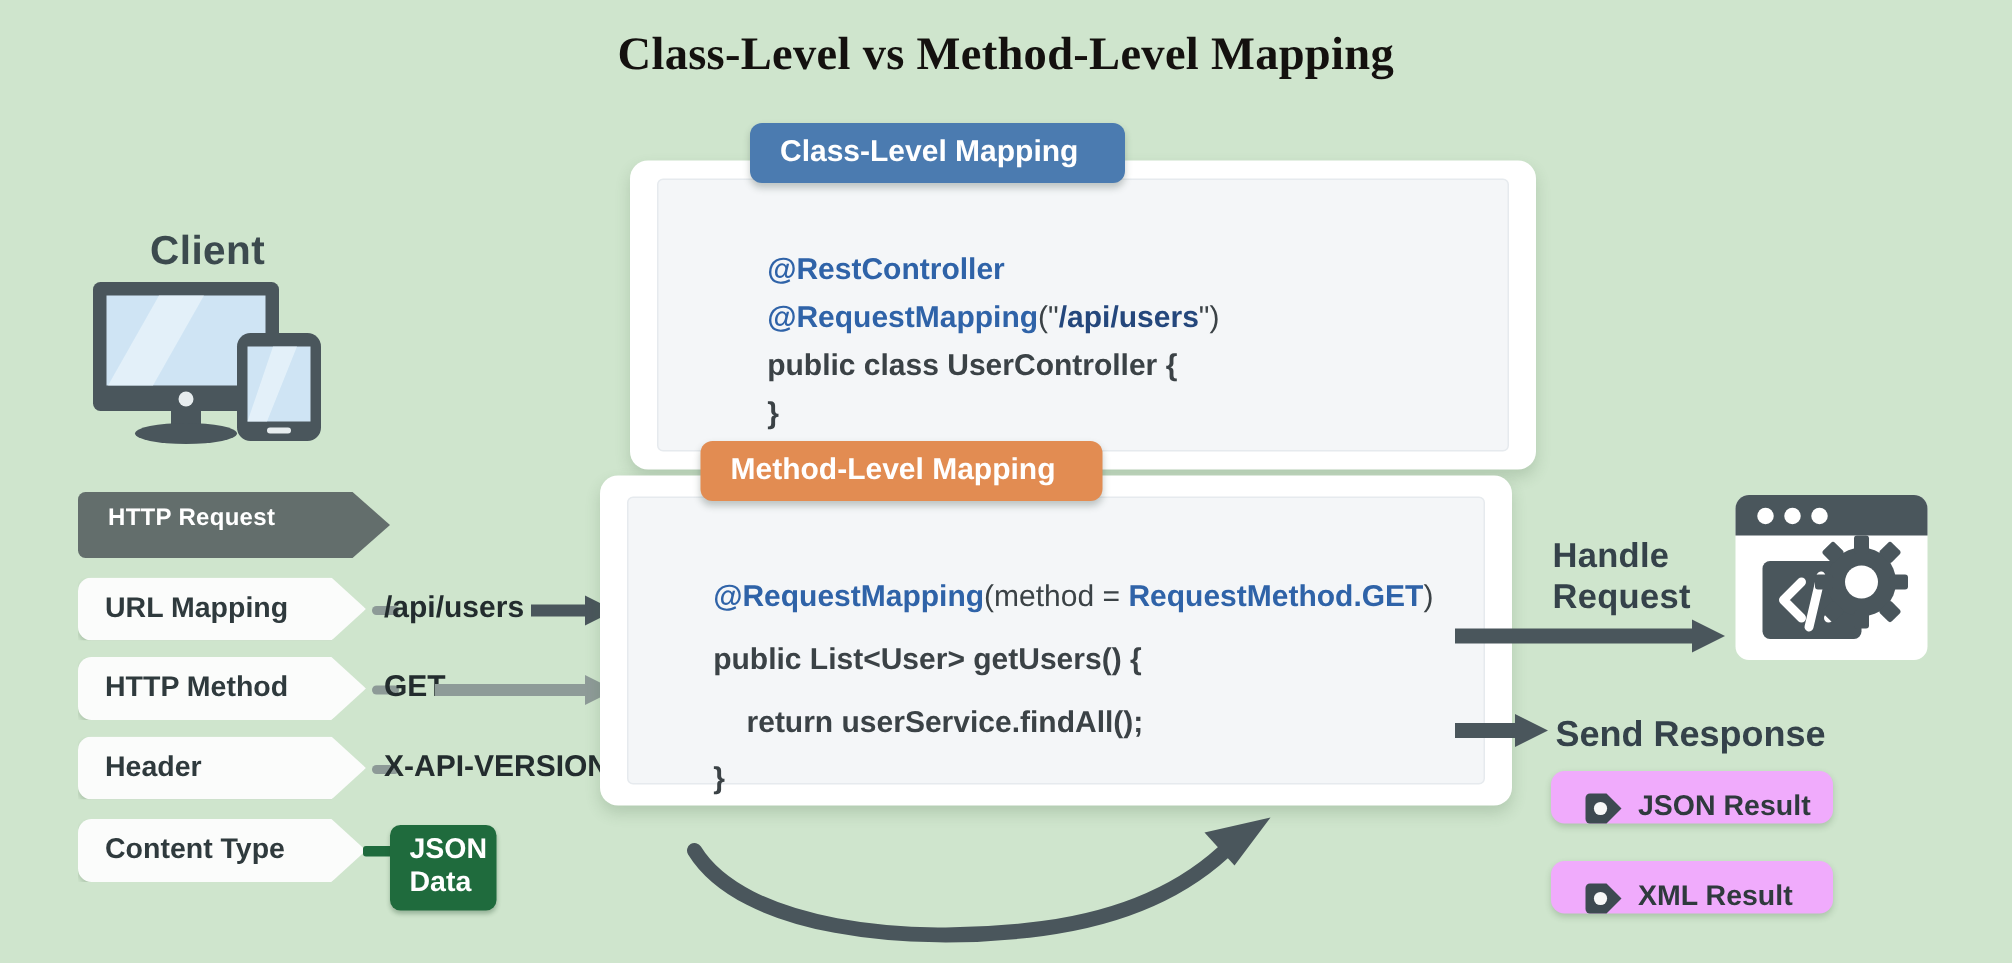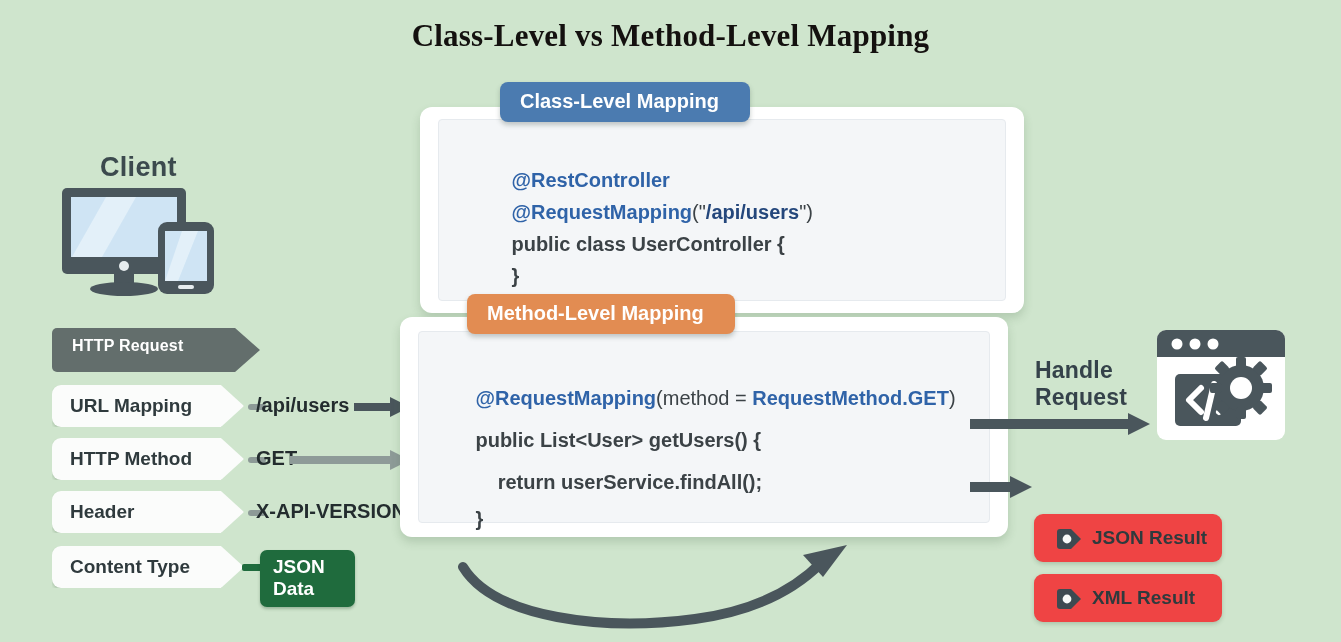--- a/index.html
+++ b/index.html
@@ -78,21 +78,21 @@
     width: 18px; height: 6px; background: #8d9a97; border-radius: 3px;
   }
 
   
   .flow-arrow { position: absolute; }
 
   
   #json-data-badge {
     position: absolute; top: 4px;
     background: #1f6b3d; border-radius: 7px;
-    padding: 6px 30px 7px 13px;
+    padding: 6px 6px 7px 13px;
     color: #fff; font-size: 19px; font-weight: bold;
     box-shadow: 0 2px 3px rgba(30,70,40,.3);
   }
   #json-connector {
     position: absolute; top: 18px; width: 20px; height: 7px;
     background: #1f6b3d; border-radius: 2px;
   }
 
   
   .panel {
@@ -146,22 +146,22 @@
     line-height: 1.18; letter-spacing: .2px;
   }
   #send-response {
     position: absolute; left: 1037px; top: 476px;
     font-size: 24px; font-weight: bold; color: #35424a;
   }
   #browser-icon { position: absolute; left: 1157px; top: 330px; }
 
   .result-card {
     position: absolute; left: 1034px;
-    width: 188px; height: 48px;
-    background: #ef4444; border-radius: 9px;
+    width: 188px; height: 35px;
+    background: #f0abfc; border-radius: 9px;
     box-shadow: 0 2px 4px rgba(60,90,60,.24);
   }
   #result-0 { top: 514px; }
   #result-1 { top: 574px; }
   .result-card .lbl {
     position: absolute; left: 58px; top: 13px;
     font-size: 19px; font-weight: bold; color: #2f3a3d;
   }
   .result-card .tag-ico { position: absolute; left: 22px; top: 14px; }
 
@@ -329,20 +329,21 @@
       </g>
     </svg>
   </div>
 
   <div class="flow-arrow" style="left:970px; top:476px;">
     <svg width="62" height="22" viewBox="0 0 62 22">
       <path d="M0 6 H40 V0 L62 11 L40 22 V16 H0 Z" fill="#4a565c"></path>
     </svg>
   </div>
 
+  <div id="send-response">Send Response</div>
 
   <div class="result-card" id="result-0">
     <span class="tag-ico">
       <svg width="26" height="22" viewBox="0 0 26 22">
         <path d="M1 4 a3 3 0 0 1 3 -3 h11 l10 10 l-10 10 H4 a3 3 0 0 1 -3 -3 Z" fill="#3d4a51"></path>
         <circle cx="11" cy="11" r="4.4" fill="#f7f9f8"></circle>
       </svg>
     </span>
     <span class="lbl">JSON Result</span>
   </div>

